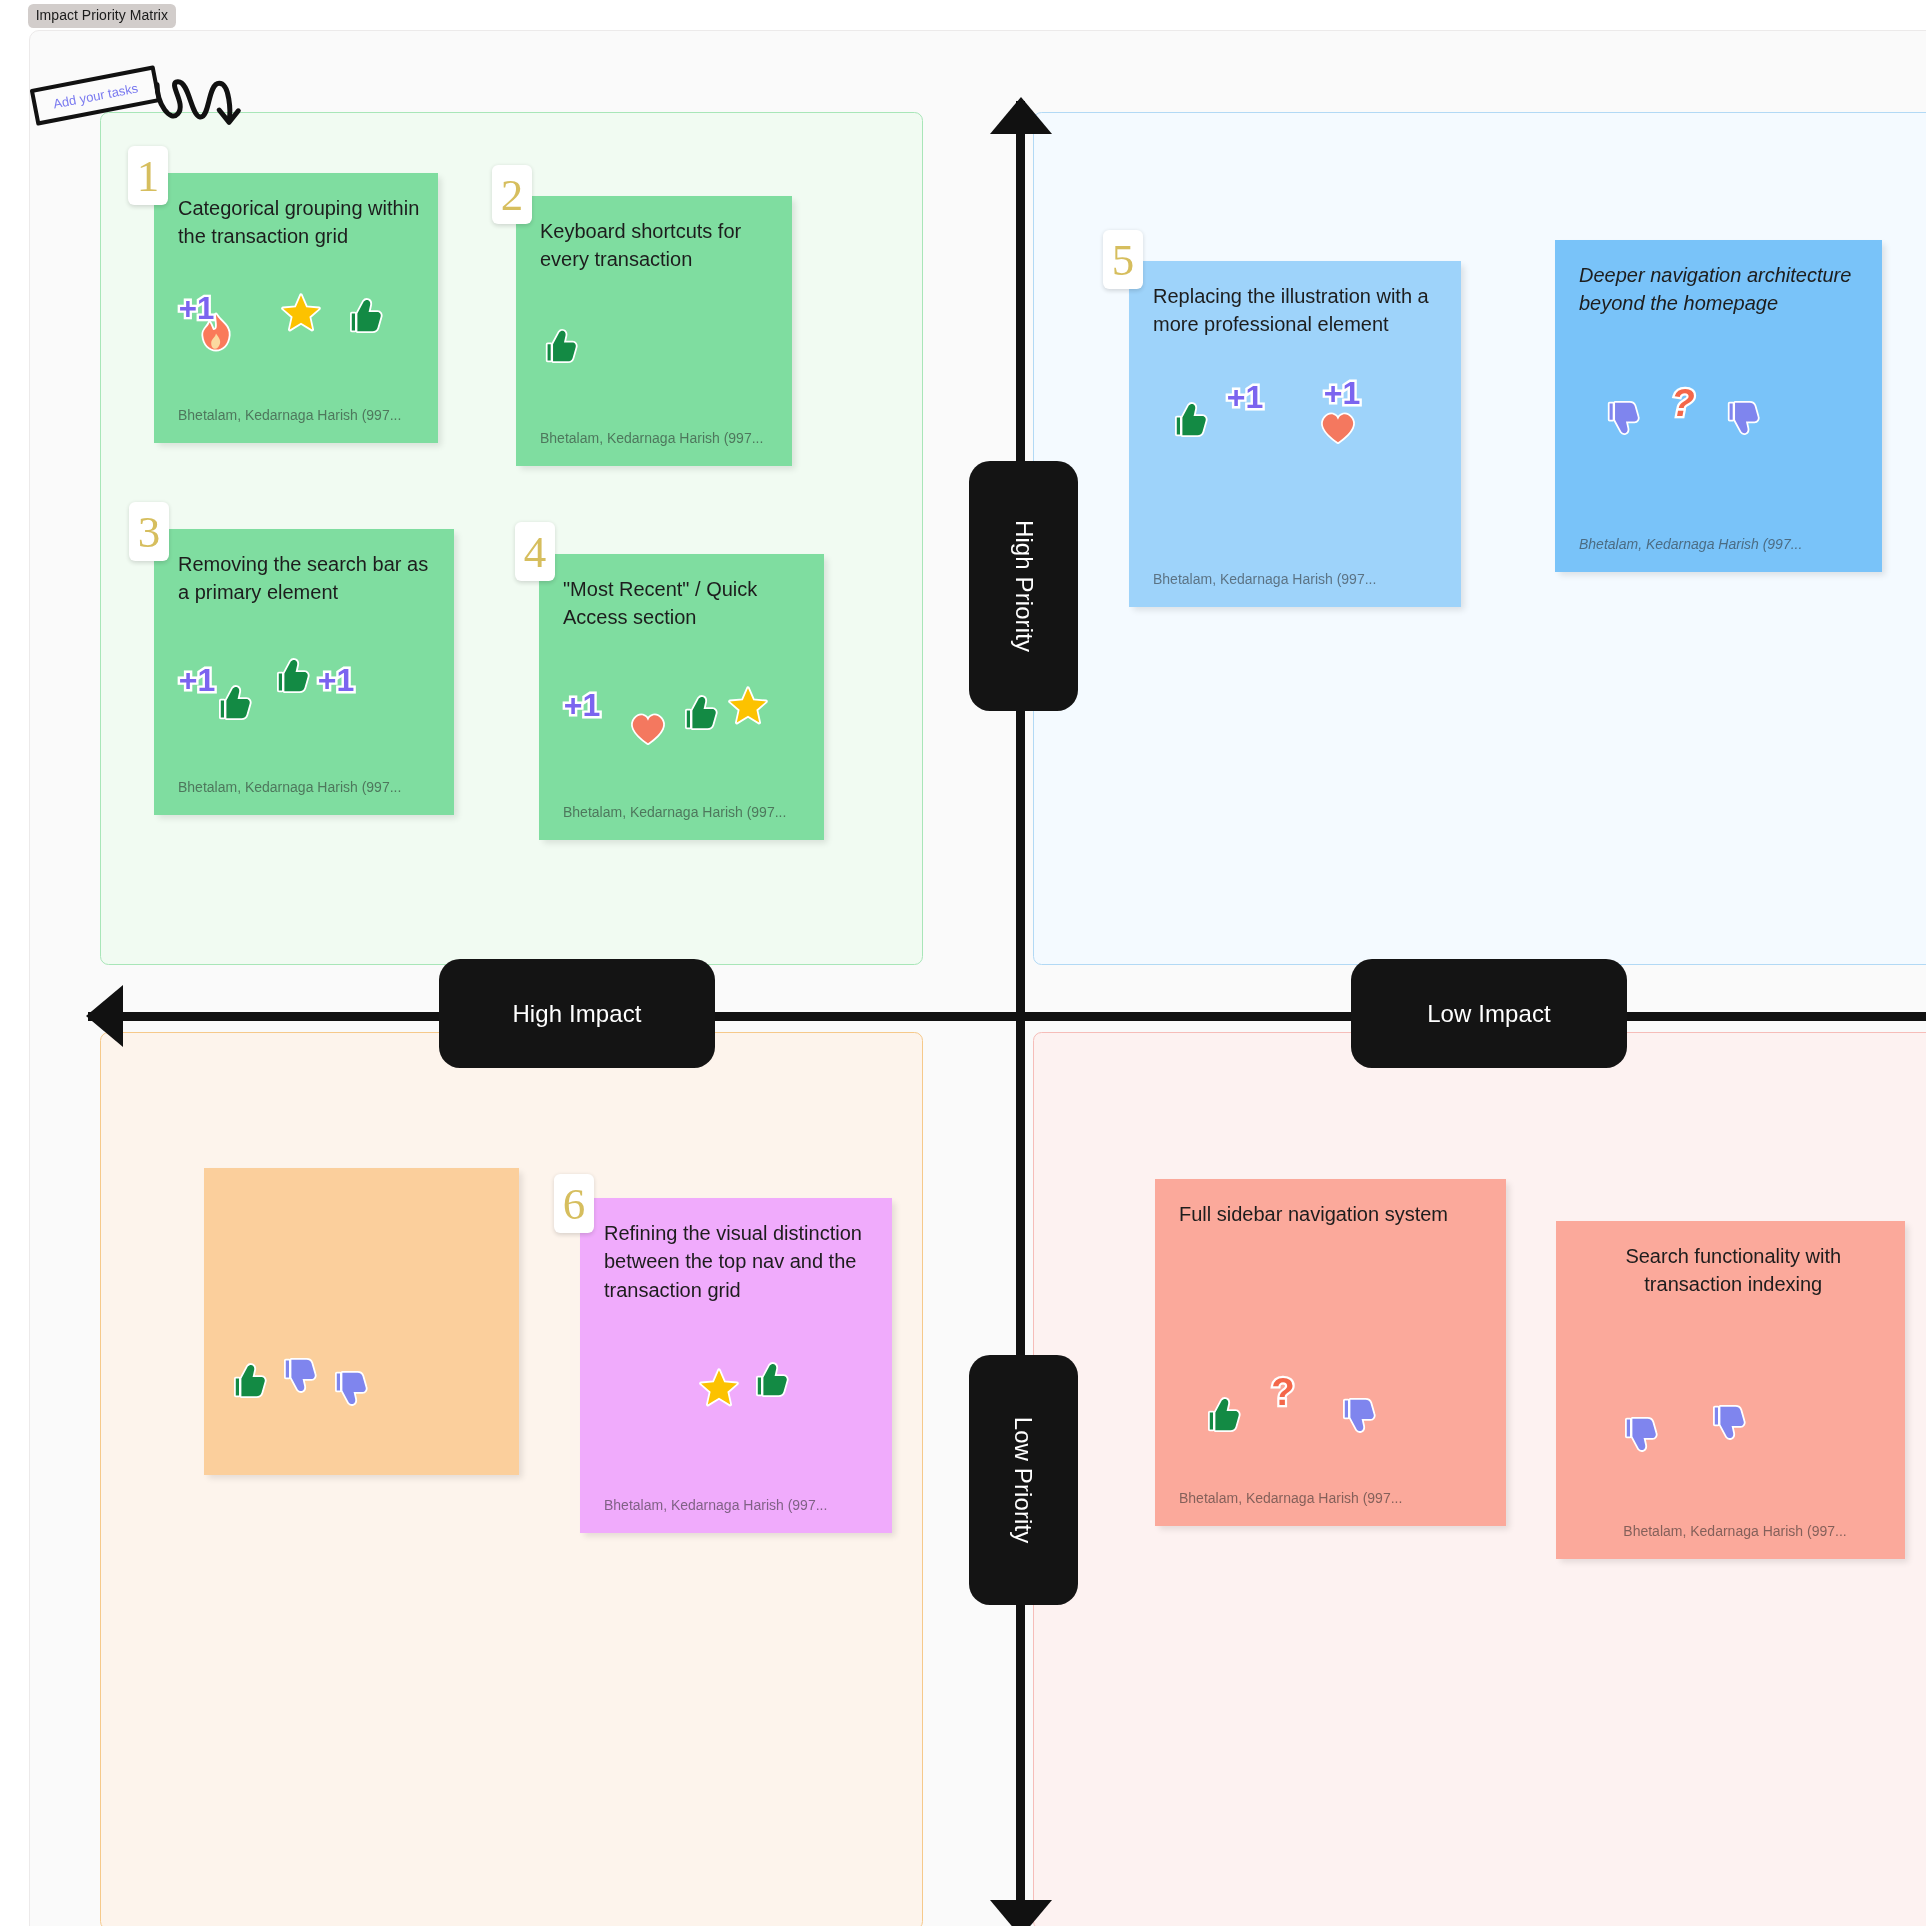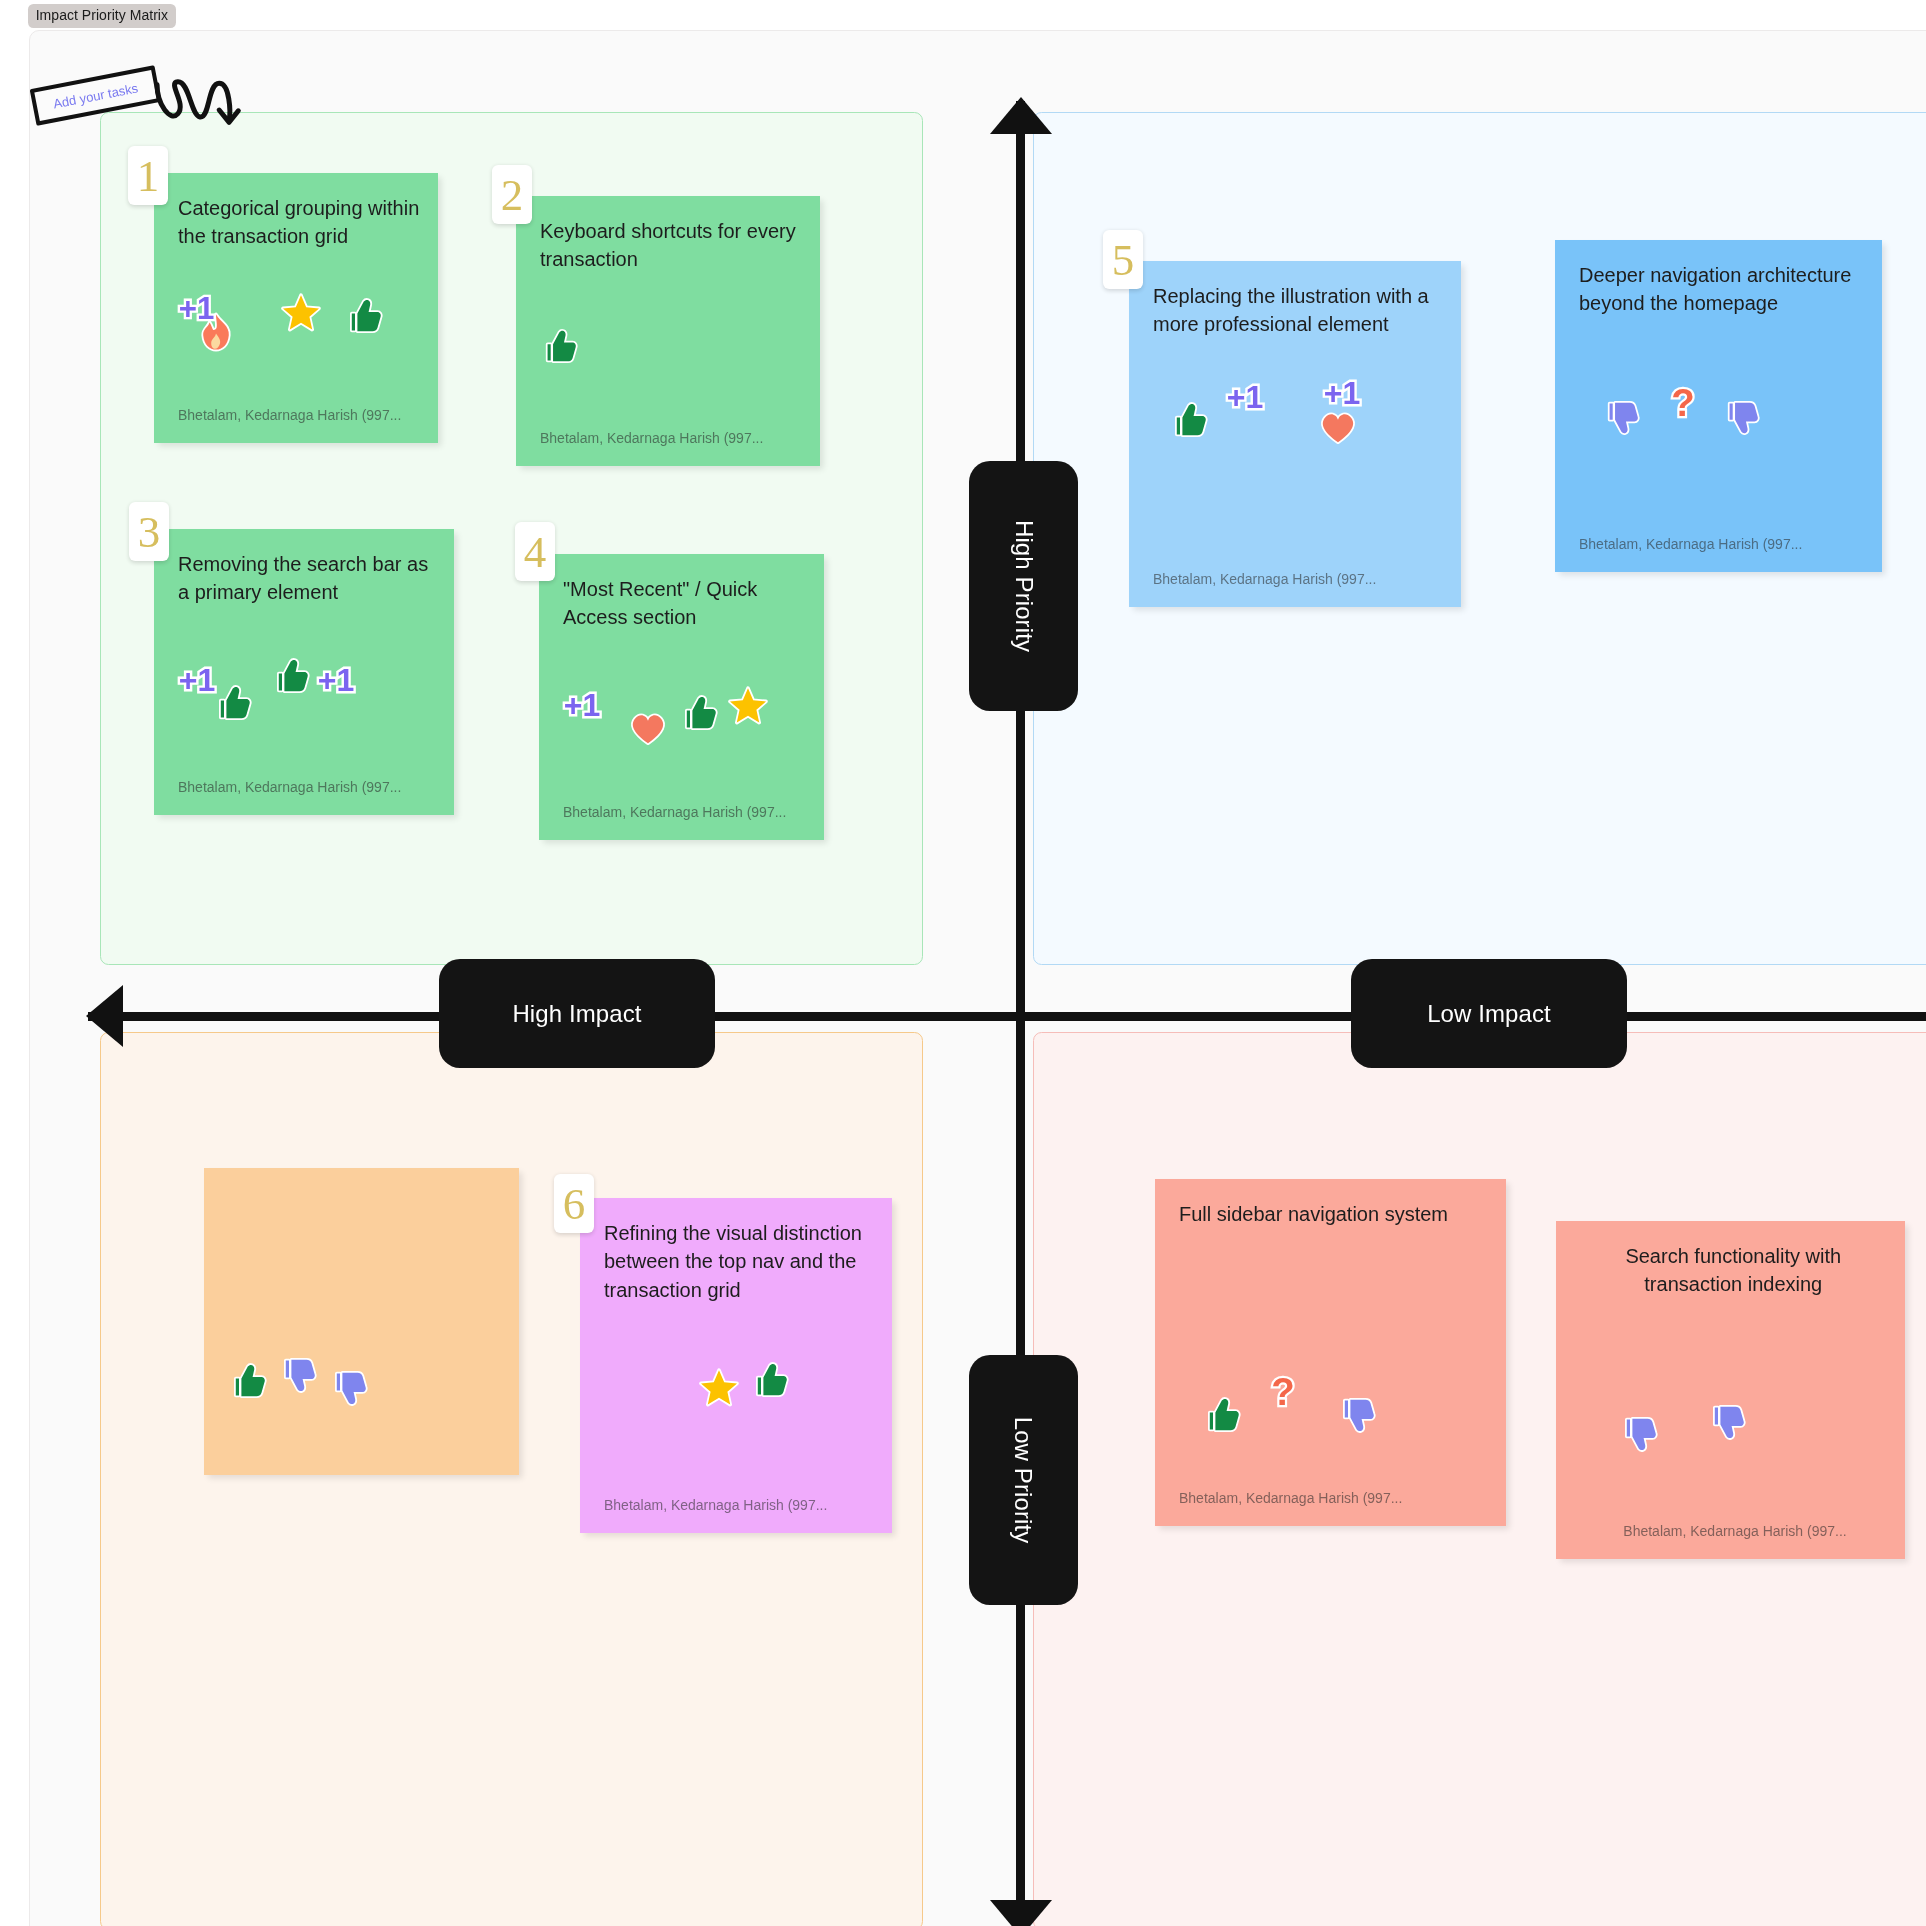--- a/index.html
+++ b/index.html
@@ -218,21 +218,21 @@
             <path d="M50 8 L63 38 L95 41 L71 62 L78 94 L50 77 L22 94 L29 62 L5 41 L37 38 Z" fill="#fcc200" stroke="#fff" stroke-width="9" stroke-linejoin="round" paint-order="stroke"></path>
           </svg>
         </div>
         <div class="rx" style="left: 189px; top: 123px;">
           <svg width="40" height="40" viewBox="0 0 100 100">
             <path d="M30 44 L30 86 L22 86 L22 44 Z M36 44 L52 14 C58 6 70 10 68 22 L64 40 L86 40 C92 40 96 46 94 52 L86 80 C84 86 79 88 74 88 L36 88 Z" fill="#138a44" stroke="#fff" stroke-width="9" stroke-linejoin="round" paint-order="stroke"></path>
           </svg>
         </div>
       </div>
       <div class="num-badge" style="left: 128px; top: 146px;">1</div>
-      <div class="note" style="left: 516px; top: 196px; width: 304px; height: 270px; background: rgb(127, 221, 160);">
+      <div class="note" style="left: 516px; top: 196px; width: 276px; height: 270px; background: rgb(127, 221, 160);">
         <div class="note-title">Keyboard shortcuts for every transaction</div>
         <div class="note-author" style="width: 237px;">Bhetalam, Kedarnaga Harish (997...</div>
         <div class="rx" style="left: 23px; top: 131px;">
           <svg width="39" height="39" viewBox="0 0 100 100">
             <path d="M30 44 L30 86 L22 86 L22 44 Z M36 44 L52 14 C58 6 70 10 68 22 L64 40 L86 40 C92 40 96 46 94 52 L86 80 C84 86 79 88 74 88 L36 88 Z" fill="#138a44" stroke="#fff" stroke-width="9" stroke-linejoin="round" paint-order="stroke"></path>
           </svg>
         </div>
       </div>
       <div class="num-badge" style="left: 492px; top: 165px;">2</div>
       <div class="note" style="left: 154px; top: 529px; width: 300px; height: 286px; background: rgb(127, 221, 160);">
@@ -303,21 +303,21 @@
             <text x="50" y="78" font-family="Liberation Sans, sans-serif" font-size="80" font-weight="bold" text-anchor="middle" fill="#7b64ef" stroke="#fff" stroke-width="12" paint-order="stroke">+1</text>
           </svg>
         </div>
         <div class="rx" style="left: 189px; top: 146px;">
           <svg width="40" height="40" viewBox="0 0 100 100">
             <path d="M50 88 C10 60 6 40 18 26 C30 12 46 18 50 32 C54 18 70 12 82 26 C94 40 90 60 50 88 Z" fill="#f4785f" stroke="#fff" stroke-width="9" stroke-linejoin="round" paint-order="stroke"></path>
           </svg>
         </div>
       </div>
       <div class="num-badge" style="left: 1103px; top: 230px;">5</div>
-      <div class="note" style="left: 1555px; top: 240px; width: 327px; height: 332px; background: rgb(121, 195, 249);">
+      <div class="note" style="left: 1555px; top: 240px; width: 327px; height: 332px; background: rgb(121, 195, 249); font-style: italic;">
         <div class="note-title">Deeper navigation architecture beyond the homepage</div>
         <div class="note-author" style="width: 288px;">Bhetalam, Kedarnaga Harish (997...</div>
         <div class="rx" style="left: 46px; top: 158px;">
           <svg width="39" height="39" viewBox="0 0 100 100">
             <path d="M30 56 L30 14 L22 14 L22 56 Z M36 56 L52 86 C58 94 70 90 68 78 L64 60 L86 60 C92 60 96 54 94 48 L86 20 C84 14 79 12 74 12 L36 12 Z" fill="#7f85ee" stroke="#fff" stroke-width="9" stroke-linejoin="round" paint-order="stroke"></path>
           </svg>
         </div>
         <div class="rx" style="left: 108px; top: 143px;">
           <svg width="40" height="40" viewBox="0 0 100 100">
             <text x="50" y="82" font-family="Liberation Sans, sans-serif" font-size="96" font-weight="bold" text-anchor="middle" fill="#f4674a" stroke="#fff" stroke-width="11" paint-order="stroke">?</text>

